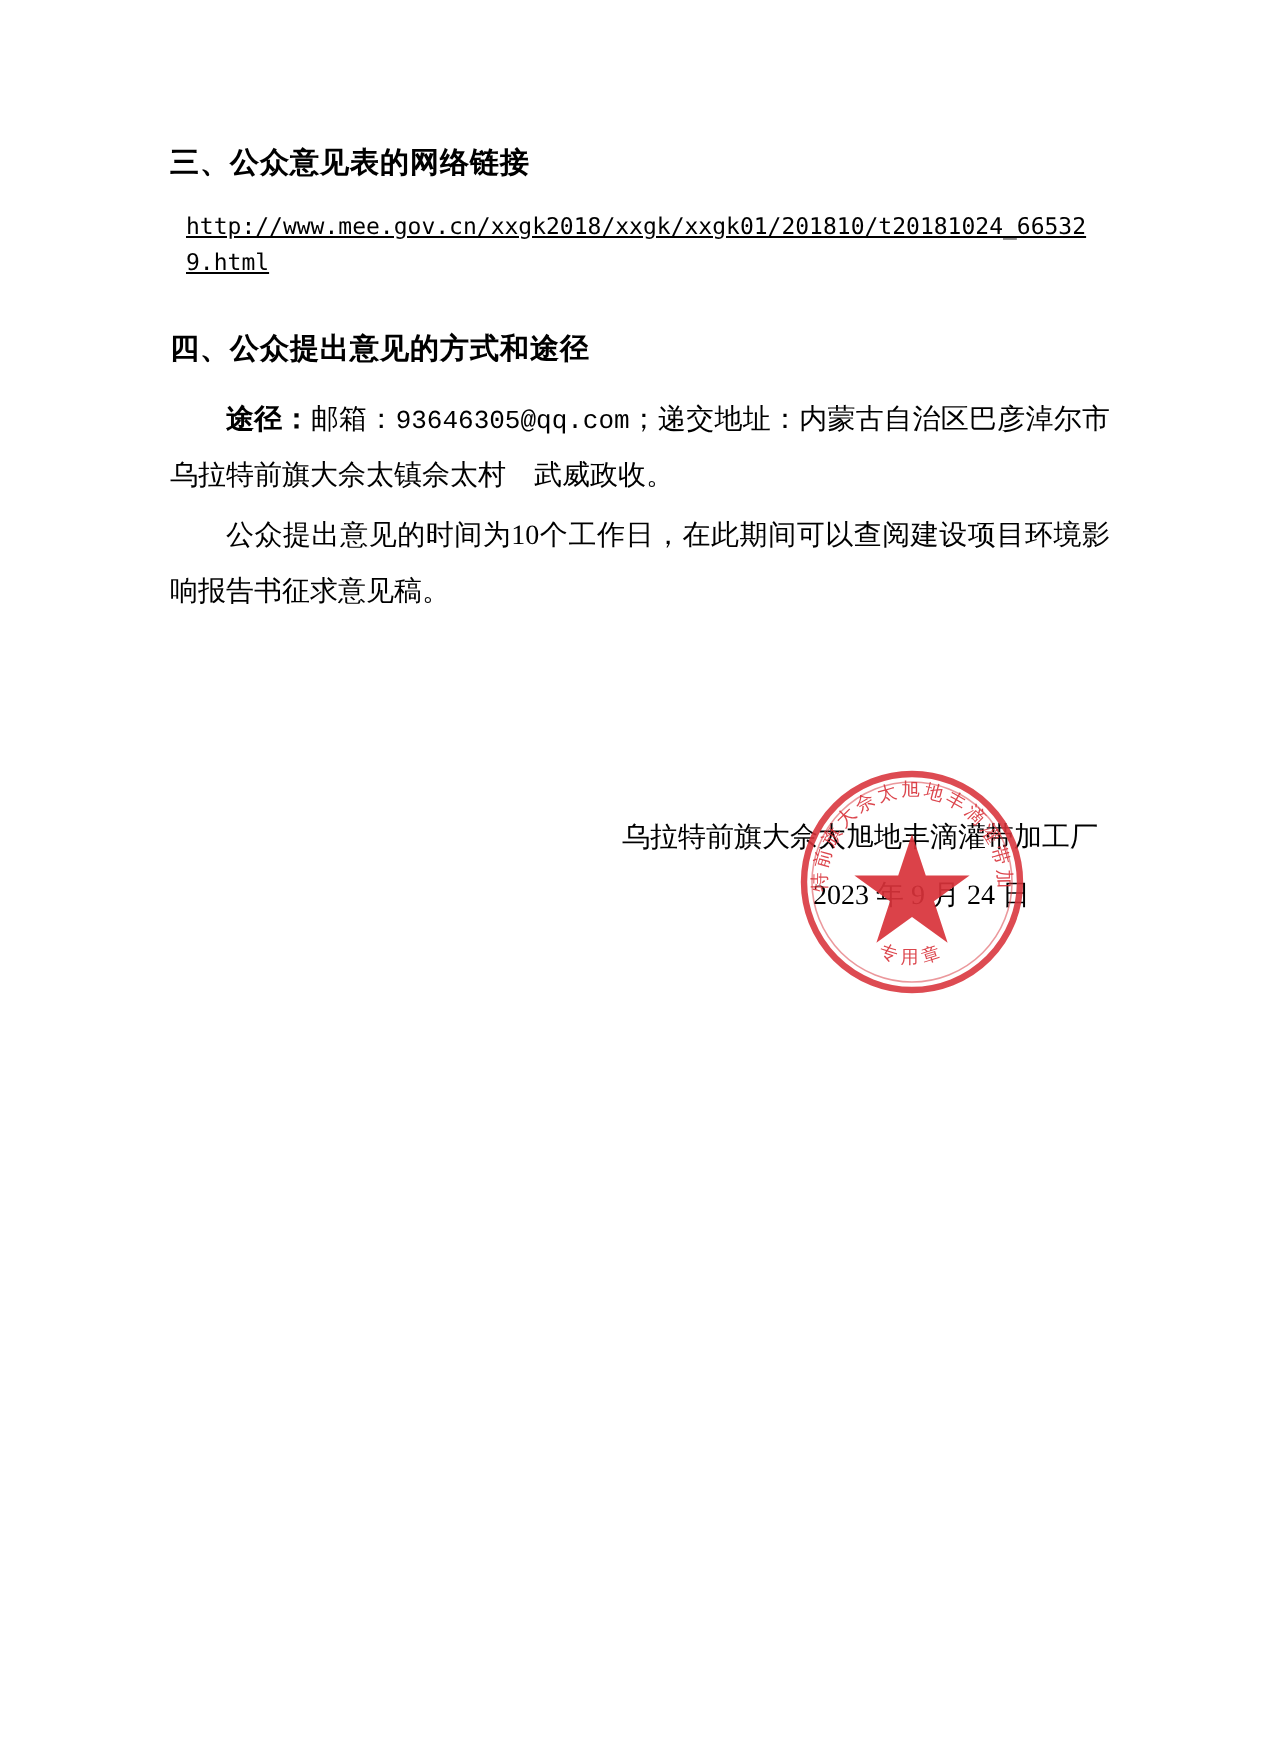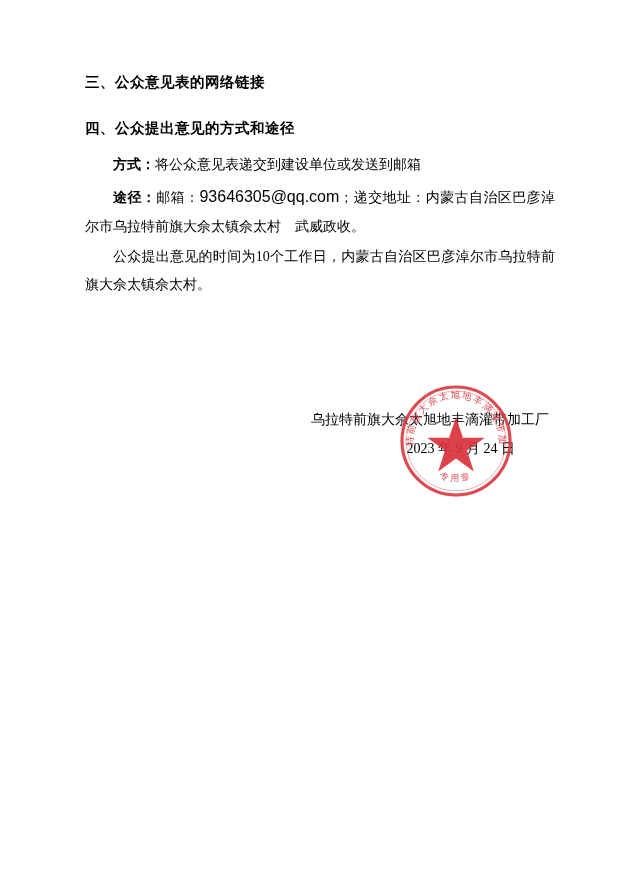--- a/index.html
+++ b/index.html
@@ -60,22 +60,22 @@
   }
   .para-indent {
     text-indent: 28px;
   }
   .label-bold {
     font-weight: bold;
     font-family: "DejaVu Sans", sans-serif;
     font-size: 14px;
   }
   .mono {
-    font-family: Liberation Sans, sans-serif;
-    font-size: 16px;
+    font-family: Liberation Mono, monospace;
+    font-size: 13px;
   }
   .sign-block {
     position: absolute;
     left: 82px;
     top: 405px;
     width: 470px;
     text-align: right;
     font-size: 14px;
     line-height: 2.1;
   }
@@ -99,33 +99,33 @@
 </style>
 </head>
 <body>
 
 <div class="page">
 
   <div class="content">
 
     <h2 class="heading">三、公众意见表的网络链接</h2>
 
+    <p class="link-line">
+      <a href="#">http://www.mee.gov.cn/xxgk2018/xxgk/xxgk01/201810/t20181024_665329.html</a>
+    </p>
 
     <h2 class="heading heading-2">四、公众提出意见的方式和途径</h2>
 
-    <p class="para para-indent">
-      <span class="label-bold">方式：</span><span>将公众意见表递交到建设单位或发送到邮箱</span>
-    </p>
 
     <p class="para para-indent">
       <span class="label-bold">途径：</span><span>邮箱：</span><span class="mono">93646305@qq.com</span><span>；递交地址：内蒙古自治区巴彦淖尔市乌拉特前旗大佘太镇佘太村　武威政收。</span>
     </p>
 
 
-    <p class="para para-indent">公众提出意见的时间为10个工作日，内蒙古自治区巴彦淖尔市乌拉特前旗大佘太镇佘太村。</p>
+    <p class="para para-indent">公众提出意见的时间为10个工作日，在此期间可以查阅建设项目环境影响报告书征求意见稿。</p>
 
   </div>
 
   <div class="sign-block">
     <span class="sign-line">乌拉特前旗大佘太旭地丰滴灌带加工厂</span>
     <span class="sign-date">2023 年 9 月 24 日</span>
   </div>
 
   <div class="seal">
     <svg width="114" height="114" viewBox="0 0 114 114" xmlns="http://www.w3.org/2000/svg">

